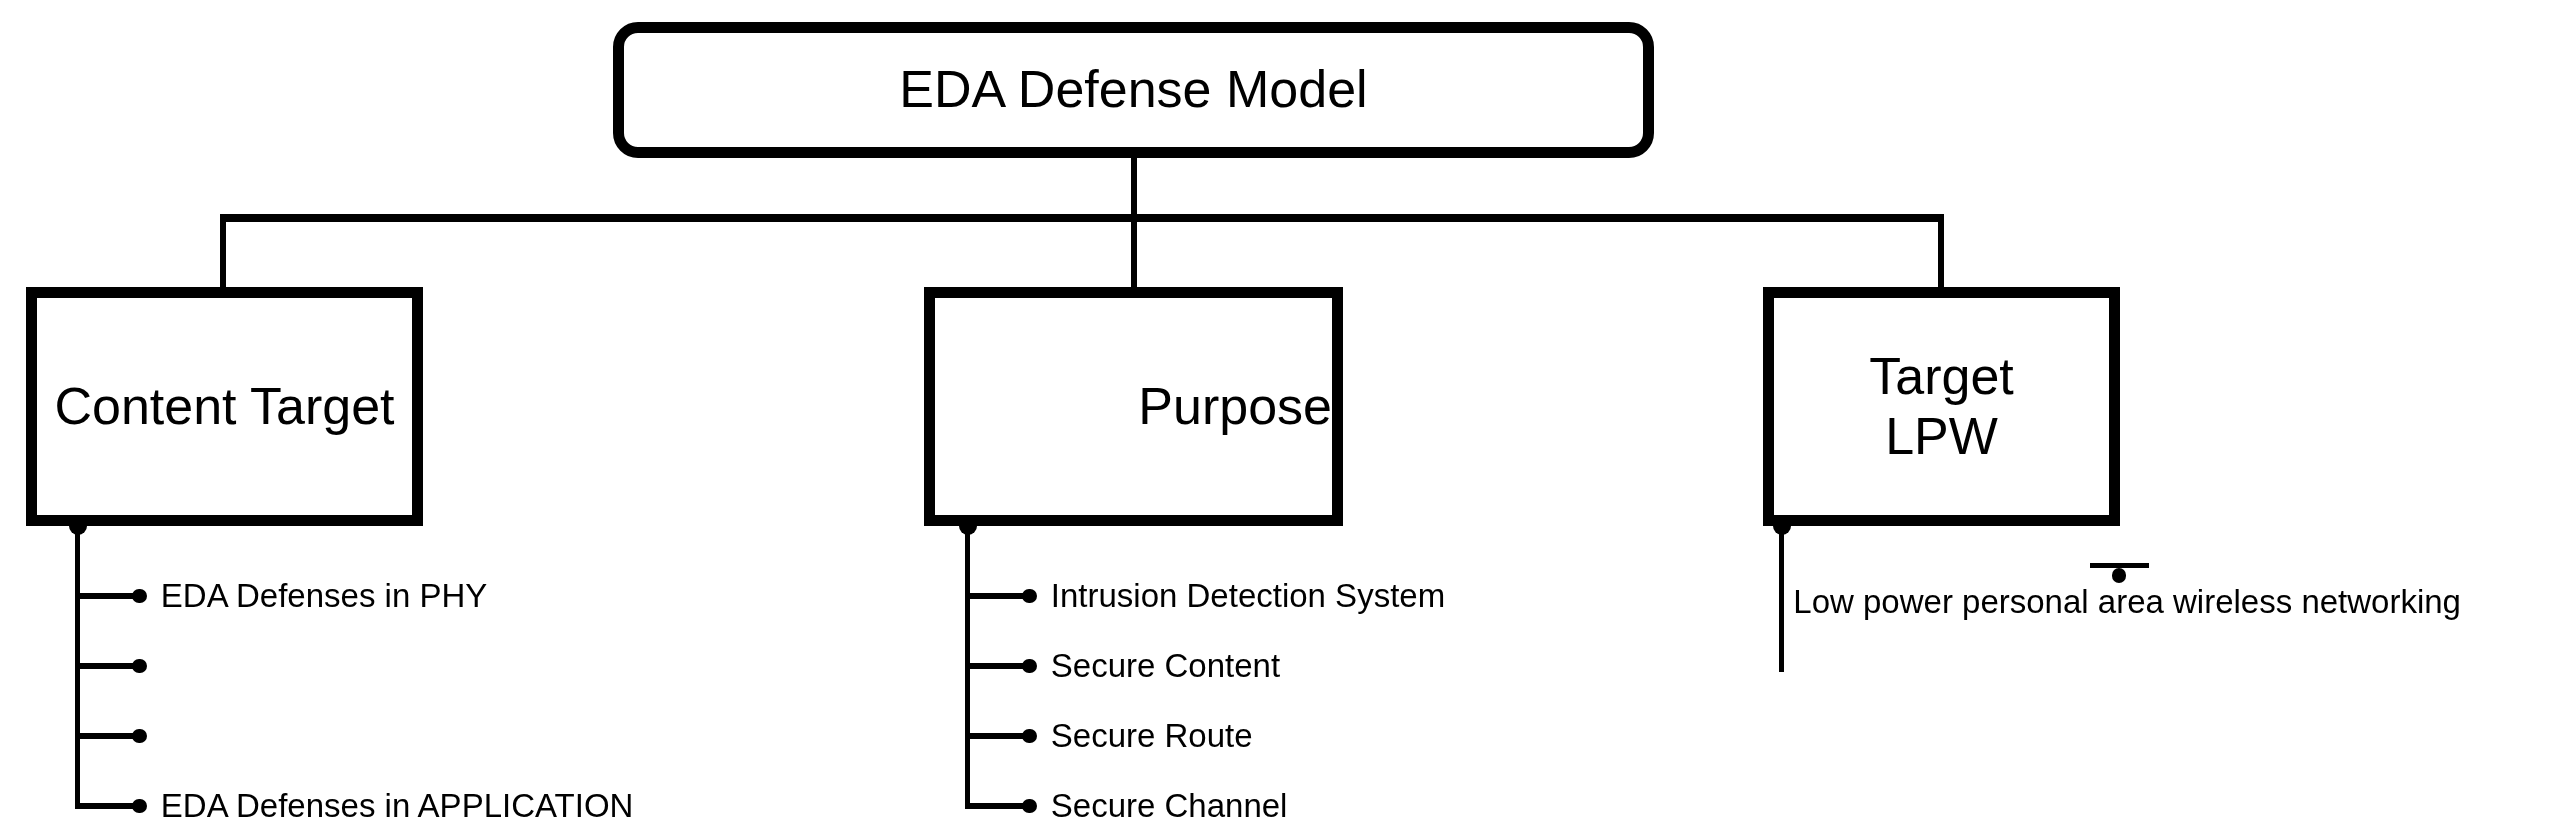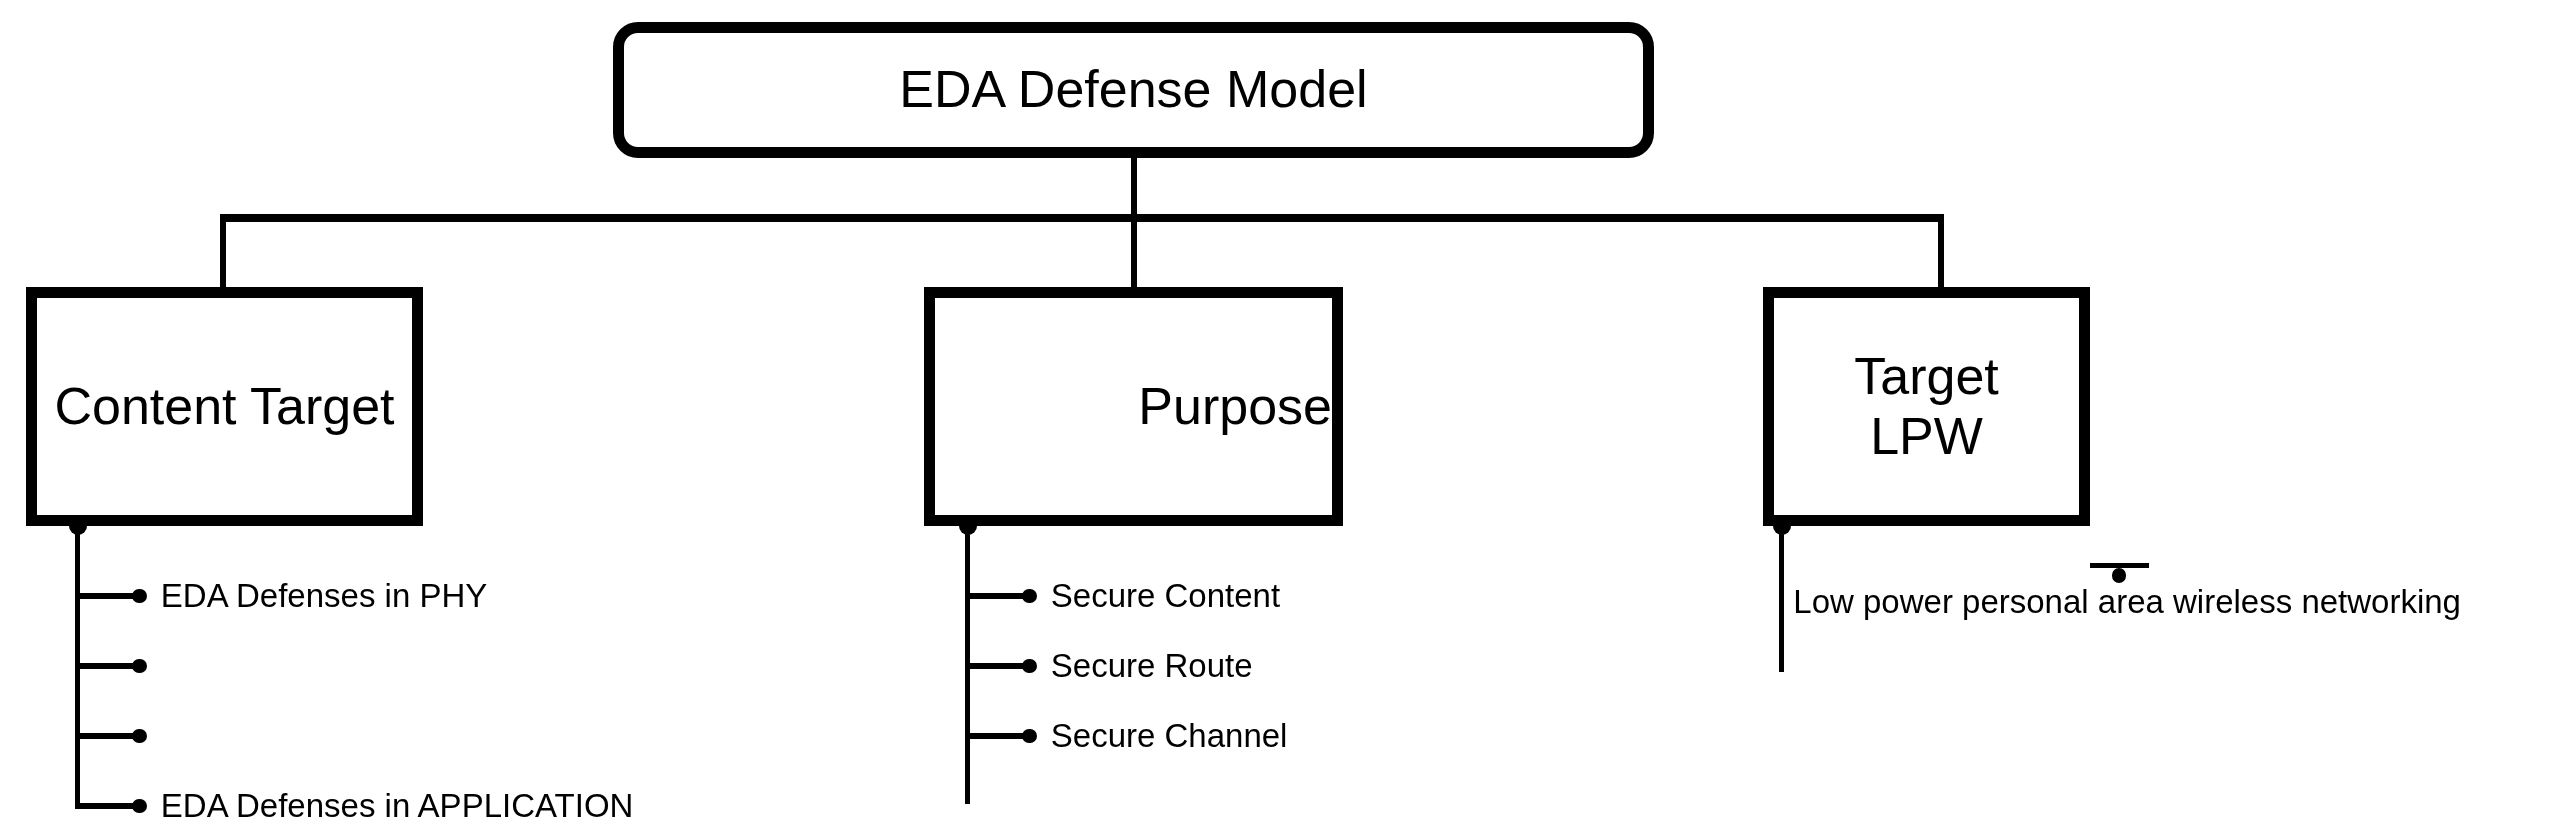--- a/index.html
+++ b/index.html
@@ -37,21 +37,21 @@
     white-space: pre-line;
     color: var(--stroke);
   }
   .root-node {
     left: 613px; top: 22px;
     width: 1041px; height: 136px;
     border-radius: 25px;
   }
   .box-attack  { left: 26px;   top: 287px; width: 397px; height: 239px; }
   .box-purpose { left: 924px; top: 287px; width: 419px; height: 239px; justify-content: flex-end; }
-  .box-lpw     { left: 1763px; top: 287px; width: 327px; height: 239px; }
+  .box-lpw     { left: 1763px; top: 287px; width: 357px; height: 239px; }
   
   .line {
     position: absolute;
     background: var(--stroke);
   }
   .drop-root  { left: 1131px; top: 157px; width: 6.2px; height: 132px; }
   .rail       { left: 220px;  top: 214px; width: 1724px; height: 8px; }
   .drop-left  { left: 220px;  top: 214px; width: 6.2px; height: 75px; }
   .drop-right { left: 1938px; top: 214px; width: 6.2px; height: 75px; }
   .trunk { width: 5.3px; }
@@ -148,20 +148,25 @@
       <div class="leaf-branch"></div>
       <div class="leaf-dot"></div>
       <span class="leaf-label">EDA Defenses in APPLICATION</span>
     </div>
   </div>
 
   <div class="leaf-list list-purpose">
     <div class="leaf-row">
       <div class="leaf-branch"></div>
       <div class="leaf-dot"></div>
+      <span class="leaf-label">Intrusion Detection System</span>
+    </div>
+    <div class="leaf-row">
+      <div class="leaf-branch"></div>
+      <div class="leaf-dot"></div>
       <span class="leaf-label">Secure Content</span>
     </div>
     <div class="leaf-row">
       <div class="leaf-branch"></div>
       <div class="leaf-dot"></div>
       <span class="leaf-label">Secure Route</span>
     </div>
     <div class="leaf-row">
       <div class="leaf-branch"></div>
       <div class="leaf-dot"></div>

